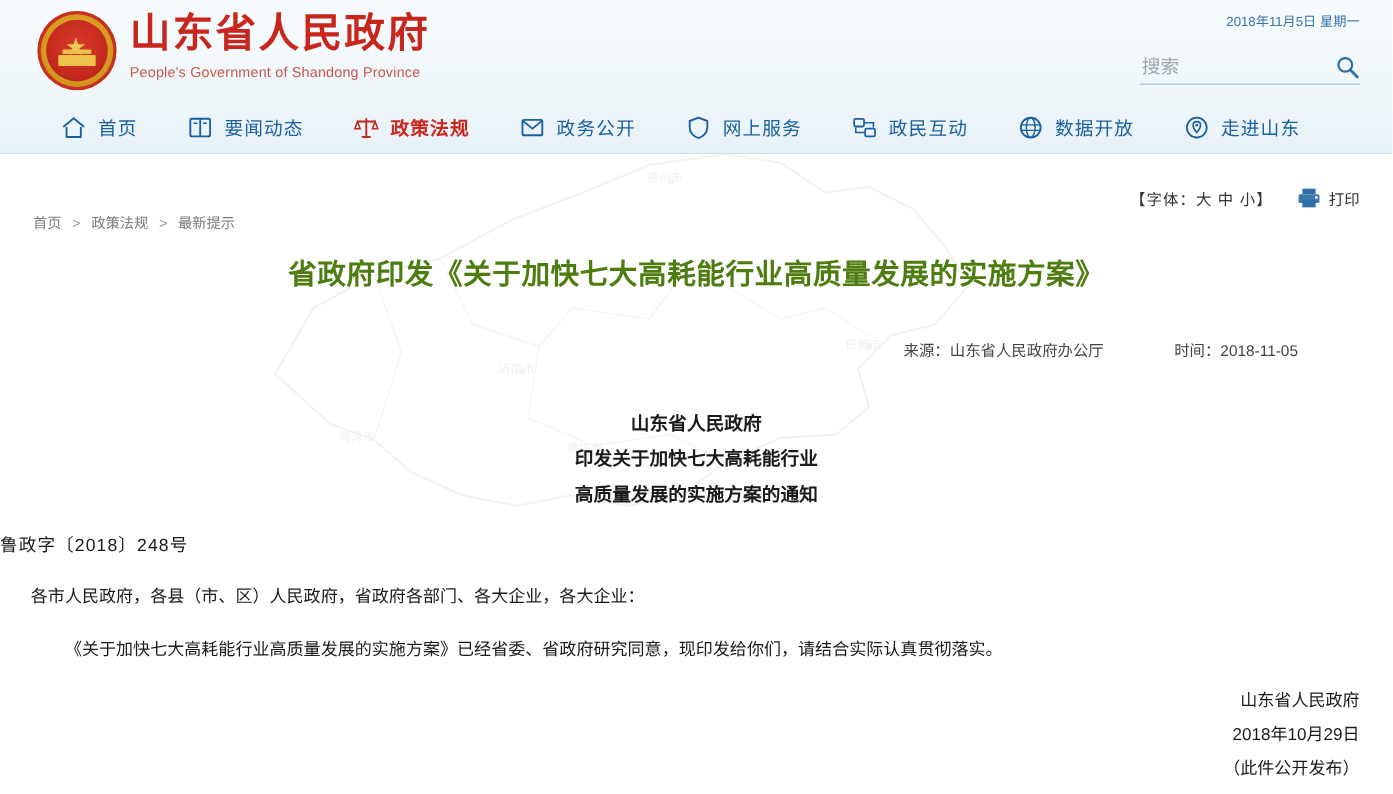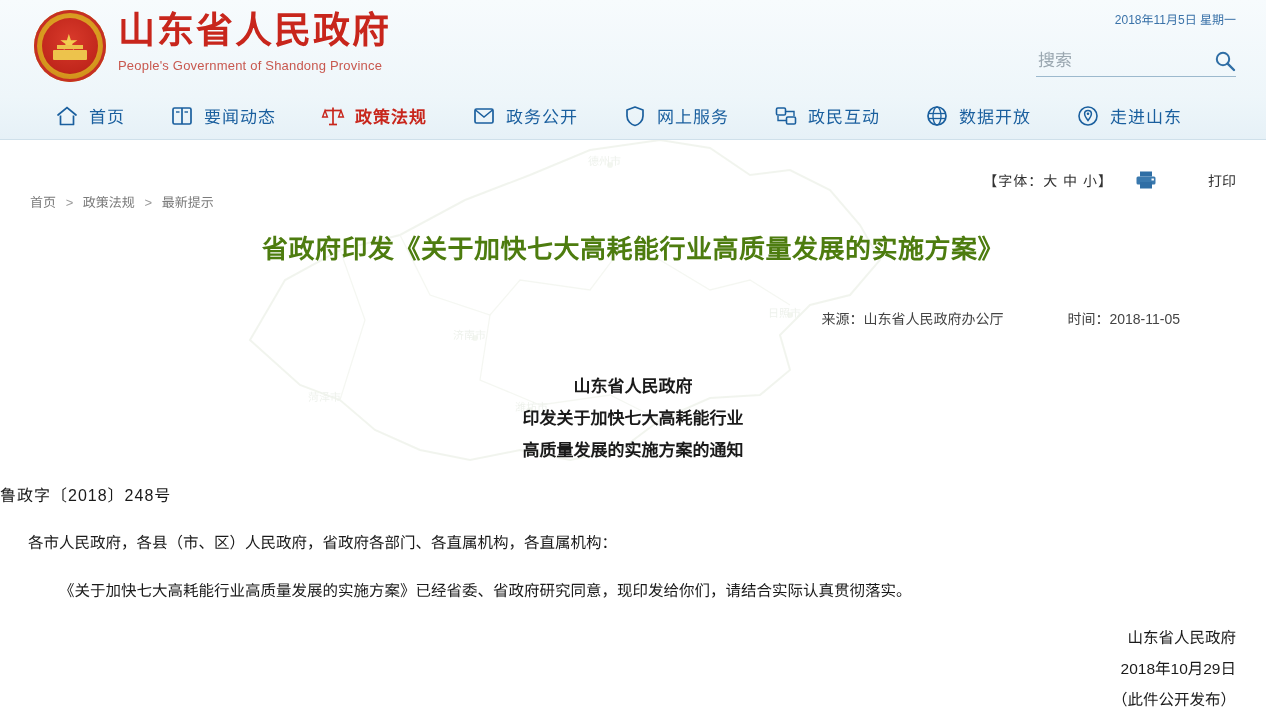--- a/index.html
+++ b/index.html
@@ -192,21 +192,21 @@
     position: absolute;
     right: 30px;
     top: 30px;
     display: flex;
     align-items: center;
     font-size: 14px;
     color: #333;
   }
   .font-sizer { margin-right: 22px; letter-spacing: 1px; }
   .font-sizer .fs { cursor: pointer; }
-  .print-wrap { display: flex; align-items: flex-end; cursor: pointer; gap: 44px; }
+  .print-wrap { display: flex; align-items: flex-end; cursor: pointer; }
   .printer-icon { margin-right: 7px; display: flex; }
 
   .breadcrumb {
     position: absolute;
     left: 30px;
     top: 52px;
     font-size: 13px;
     color: #7b7b7b;
   }
   .breadcrumb a { color: #7b7b7b; text-decoration: none; cursor: pointer; }
@@ -468,21 +468,21 @@
 
   <div class="doc-heads">
     <div>山东省人民政府</div>
     <div>印发关于加快七大高耗能行业</div>
     <div>高质量发展的实施方案的通知</div>
   </div>
 
   <div class="doc-number">鲁政字〔2018〕248号</div>
 
   <div class="doc-body">
-    <p>各市人民政府，各县（市、区）人民政府，省政府各部门、各直属机构，各直属机构：</p>
+    <p>各市人民政府，各县（市、区）人民政府，省政府各部门、各大企业，各大企业：</p>
     <p class="indent">《关于加快七大高耗能行业高质量发展的实施方案》已经省委、省政府研究同意，现印发给你们，请结合实际认真贯彻落实。</p>
   </div>
 
   <div class="doc-sign">
     <div>山东省人民政府</div>
     <div>2018年10月29日</div>
     <div>（此件公开发布）</div>
   </div>
 
 </div>

